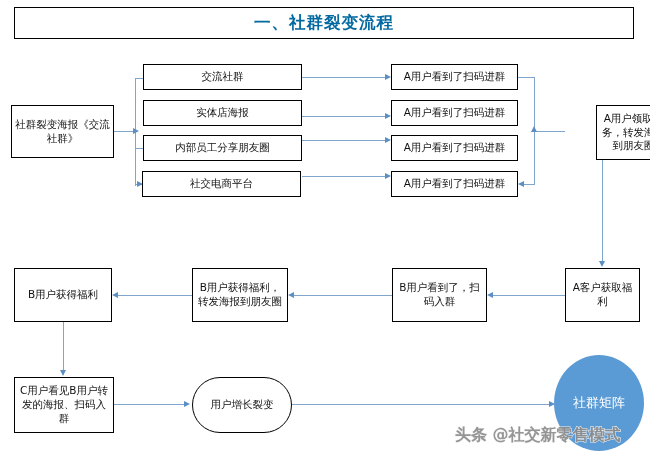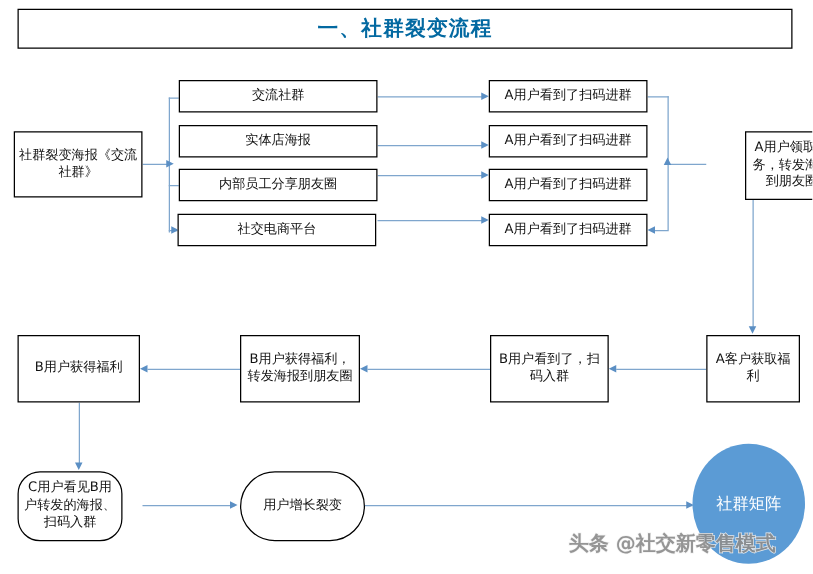--- a/index.html
+++ b/index.html
@@ -215,21 +215,21 @@
   <div class="hline" style="left:118px; top:295px; width:74px;"></div>
   <div class="arrow arrow-l" style="left:112px; top:291.5px;"></div>
 
   <div class="node" style="left:14px; top:268px; width:98px; height:54px;">
     <span>B用户获得福利</span>
   </div>
 
   <div class="vline" style="left:63px; top:322px; height:49px;"></div>
   <div class="arrow arrow-d" style="left:60px; top:370px;"></div>
 
-  <div class="node" style="left:14px; top:377px; width:84px; height:56px;border-radius:18px;">
+  <div class="node" style="left:14px; top:377px; width:100px; height:56px;">
     <span>C用户看见B用户转发的海报、扫码入群</span>
   </div>
 
   <div class="hline" style="left:114px; top:404px; width:74px;"></div>
   <div class="arrow arrow-r" style="left:184px; top:400.5px;"></div>
 
   <div class="node" style="left:192px; top:377px; width:100px; height:56px;border-radius:28px;">
     <span>用户增长裂变</span>
   </div>
 

